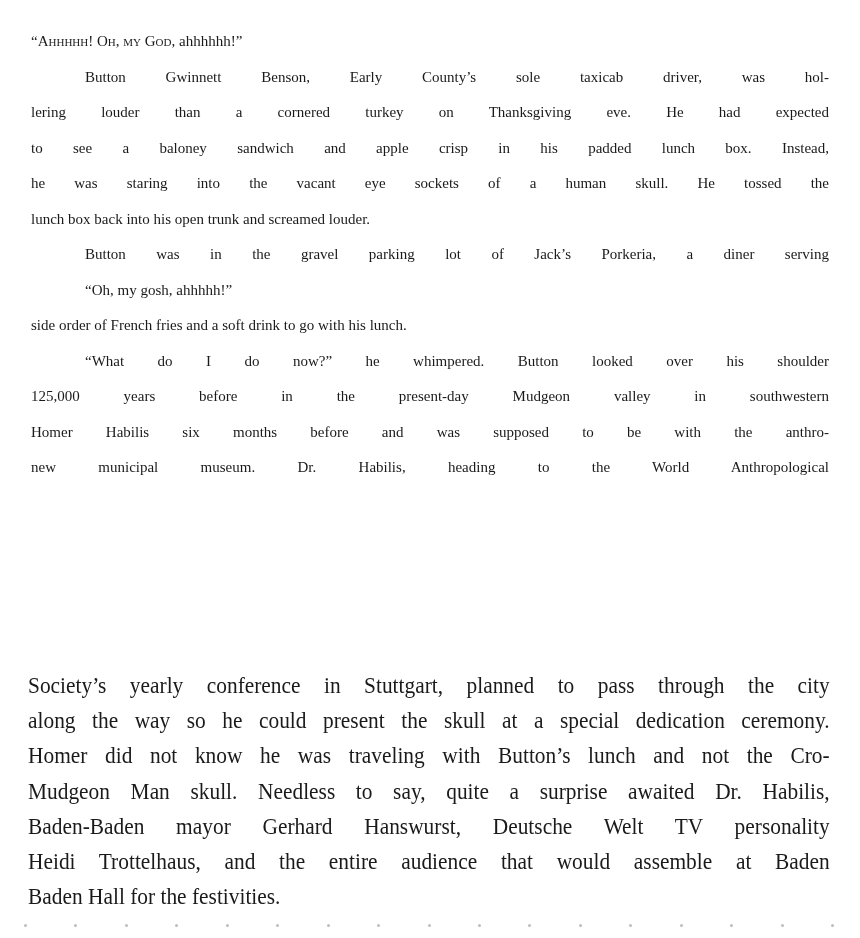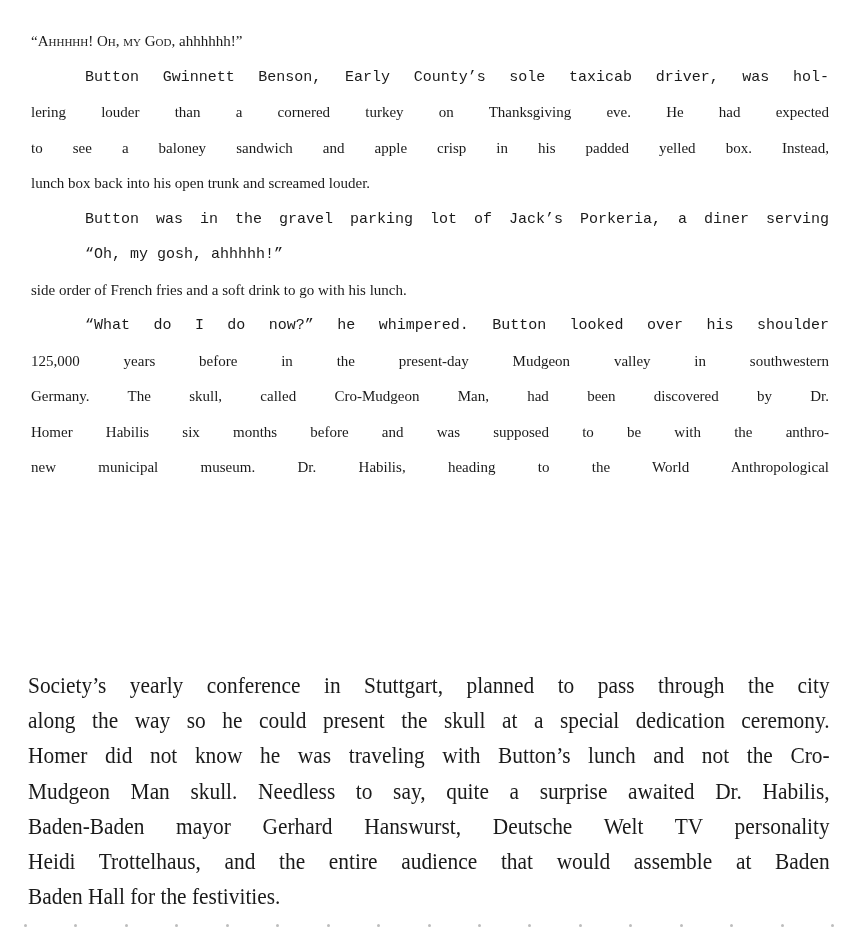--- a/index.html
+++ b/index.html
@@ -2,40 +2,40 @@
 <html><head>
 <meta charset="utf-8">
 <style>
   html, body { margin:0; padding:0; background:#ffffff; }
   body { width:860px; height:938px; position:relative; overflow:hidden; font-family:"Liberation Serif", "DejaVu Serif", serif; color:#1a1a1a; }
   .block1 { position:absolute; left:31px; top:24px; width:798px; font-size:15px; line-height:35.5px; }
   .block2 { position:absolute; left:28px; top:668px; width:800px; font-size:23px; line-height:35.2px; transform:scaleX(0.93); transform-origin:left top; width:862px; }
   .line { white-space:nowrap; text-align:justify; text-align-last:justify; height:35.5px; overflow:hidden; }
   .block2 .line { height:35.2px; }
   .line.last { text-align-last:left; }
-  .indent { padding-left:54px;font-family:Liberation Mono, monospace; }
+  .indent { padding-left:54px; }
   .sc { font-variant:small-caps; }
   .dots { position:absolute; left:24px; top:924px; width:810px; height:6px; display:flex; justify-content:space-between; }
   .dot { width:3px; height:3px; border-radius:50%; background:#bdbdbd; }
 </style>
 </head>
 <body>
 
 <div class="block1">
     <div class="line last">“A<span class="sc">hhhhh</span>! O<span class="sc">h</span>, <span class="sc">my</span> G<span class="sc">od</span>, ahhhhhh!”</div>
     <div class="line indent">Button Gwinnett Benson, Early County’s sole taxicab driver, was hol-</div>
     <div class="line">lering louder than a cornered turkey on Thanksgiving eve. He had expected</div>
-    <div class="line">to see a baloney sandwich and apple crisp in his padded yelled box. Instead,</div>
+    <div class="line">to see a baloney sandwich and apple crisp in his padded lunch box. Instead,</div>
+    <div class="line">he was staring into the vacant eye sockets of a human skull. He tossed the</div>
     <div class="line last">lunch box back into his open trunk and screamed louder.</div>
     <div class="line indent">Button was in the gravel parking lot of Jack’s Porkeria, a diner serving</div>
     <div class="line indent last">“Oh, my gosh, ahhhhh!”</div>
     <div class="line last">side order of French fries and a soft drink to go with his lunch.</div>
     <div class="line indent">“What do I do now?” he whimpered. Button looked over his shoulder</div>
     <div class="line">125,000 years before in the present-day Mudgeon valley in southwestern</div>
-    <div class="line">Germany. The skull, called Cro-Mudgeon Man, had been discovered by Dr.</div>
     <div class="line">Homer Habilis six months before and was supposed to be with the anthro-</div>
     <div class="line">new municipal museum. Dr. Habilis, heading to the World Anthropological</div>
   </div>
 <div class="block2">
     <div class="line">Society’s yearly conference in Stuttgart, planned to pass through the city</div>
     <div class="line">along the way so he could present the skull at a special dedication ceremony.</div>
     <div class="line">Homer did not know he was traveling with Button’s lunch and not the Cro-</div>
     <div class="line">Mudgeon Man skull. Needless to say, quite a surprise awaited Dr. Habilis,</div>
     <div class="line">Baden-Baden mayor Gerhard Hanswurst, Deutsche Welt TV personality</div>
     <div class="line">Heidi Trottelhaus, and the entire audience that would assemble at Baden</div>

